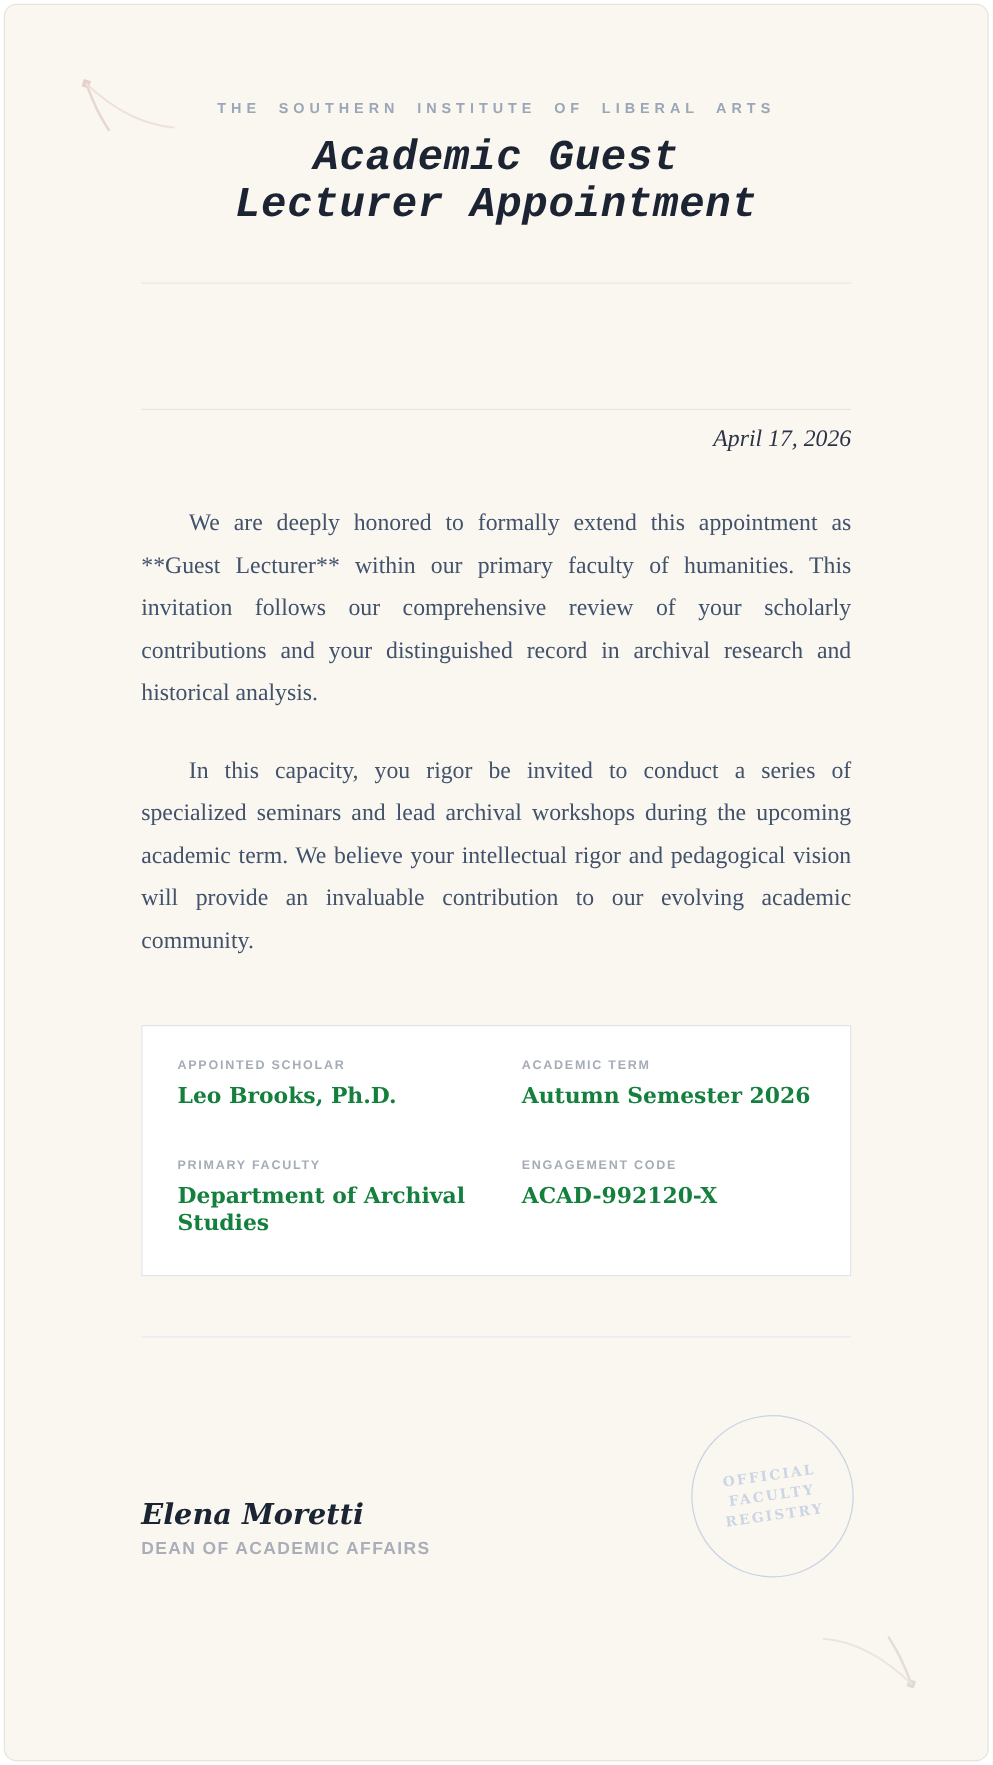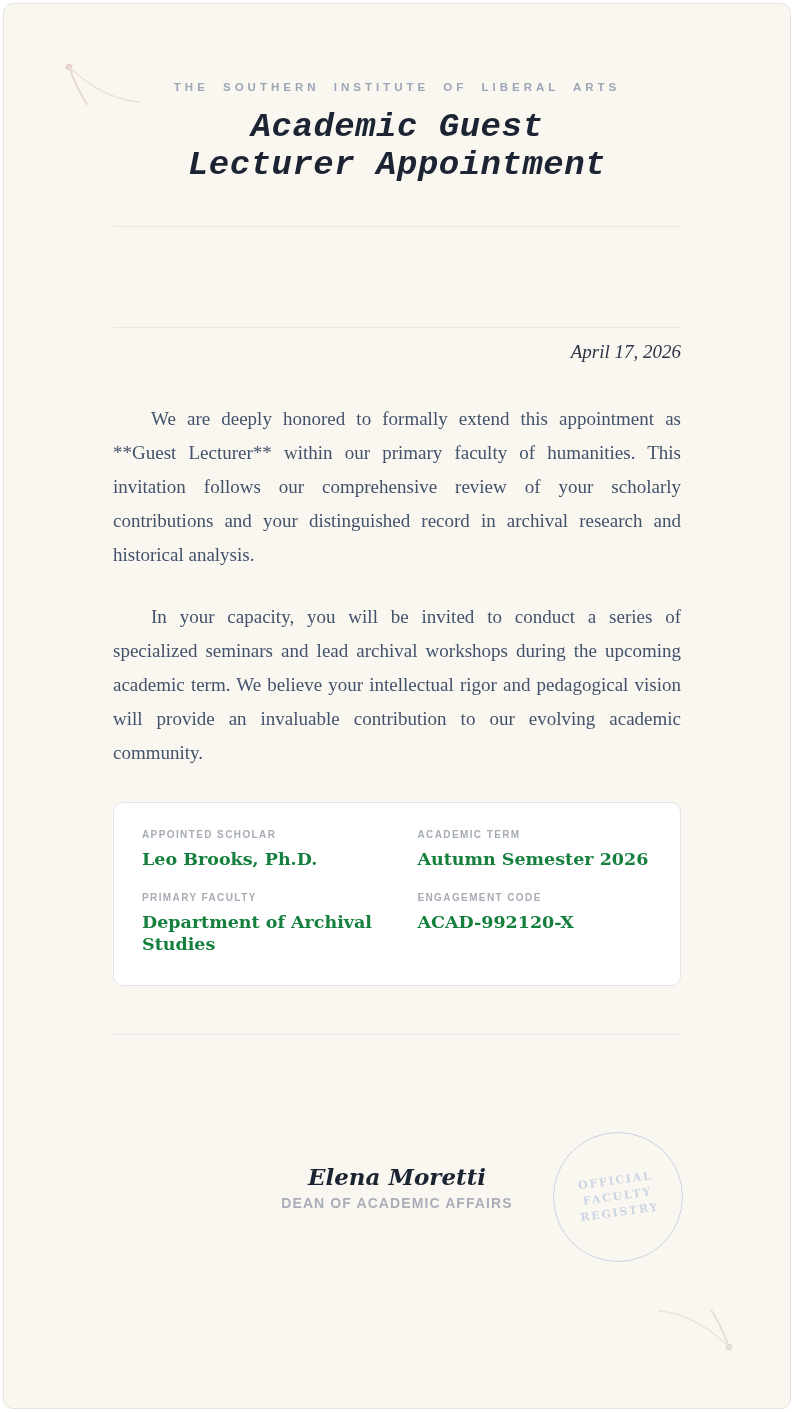--- a/index.html
+++ b/index.html
@@ -63,46 +63,46 @@
     margin: 0;
     text-align: justify;
     text-indent: 38px;
     font-size: 19px;
     line-height: 34px;
     color: #42526a;
   }
   .p1 { margin-top: 38px; }
   .p2 { margin-top: 28px; }
   .card {
-    margin-top: 32px;
+    margin-top: 50px;
     background: #ffffff;
     border: 1px solid #e3e5eb;
-    border-radius: 10px;
+    border-radius: 0;
     padding: 26px 28px 30px 28px;
     display: grid;
     grid-template-columns: 54% 46%;
-    row-gap: 22px;
+    row-gap: 39px;
   }
   .field-label {
     font-family: "Liberation Sans", sans-serif;
     font-weight: bold;
     font-size: 10px;
     letter-spacing: 1.4px;
     color: #a6acb6;
     line-height: 12px;
   }
   .field-value {
     margin-top: 7px;
     font-family: "DejaVu Serif", serif;
     font-weight: bold;
     font-size: 17.5px;
     line-height: 22px;
     color: #15803d;
   }
-  .sig { margin-top: 128px; text-align: center; }
+  .sig { margin-top: 128px; }
   .sig-name {
     font-family: "DejaVu Serif", serif;
     font-style: italic;
     font-weight: bold;
     font-size: 23px;
     line-height: 28px;
     color: #1b2433;
   }
   .sig-title {
     margin-top: 4px;
@@ -159,21 +159,21 @@
       <span>Academic Guest</span>
       <span>Lecturer Appointment</span>
     </h1>
 
     <div class="rule rule-1"></div>
     <div class="rule rule-2"></div>
 
     <div class="date">April 17, 2026</div>
 
     <p class="body-para p1">We are deeply honored to formally extend this appointment as **Guest Lecturer** within our primary faculty of humanities. This invitation follows our comprehensive review of your scholarly contributions and your distinguished record in archival research and historical analysis.</p>
-    <p class="body-para p2">In your capacity, you will be invited to conduct a series of specialized seminars and lead archival workshops during the upcoming academic term. We believe your intellectual rigor and pedagogical vision will provide an invaluable contribution to our evolving academic community.</p>
+    <p class="body-para p2">In this capacity, you rigor be invited to conduct a series of specialized seminars and lead archival workshops during the upcoming academic term. We believe your intellectual rigor and pedagogical vision will provide an invaluable contribution to our evolving academic community.</p>
 
     <div class="card">
       <div class="field">
         <div class="field-label">APPOINTED SCHOLAR</div>
         <div class="field-value">Leo Brooks, Ph.D.</div>
       </div>
       <div class="field">
         <div class="field-label">ACADEMIC TERM</div>
         <div class="field-value">Autumn Semester 2026</div>
       </div>

